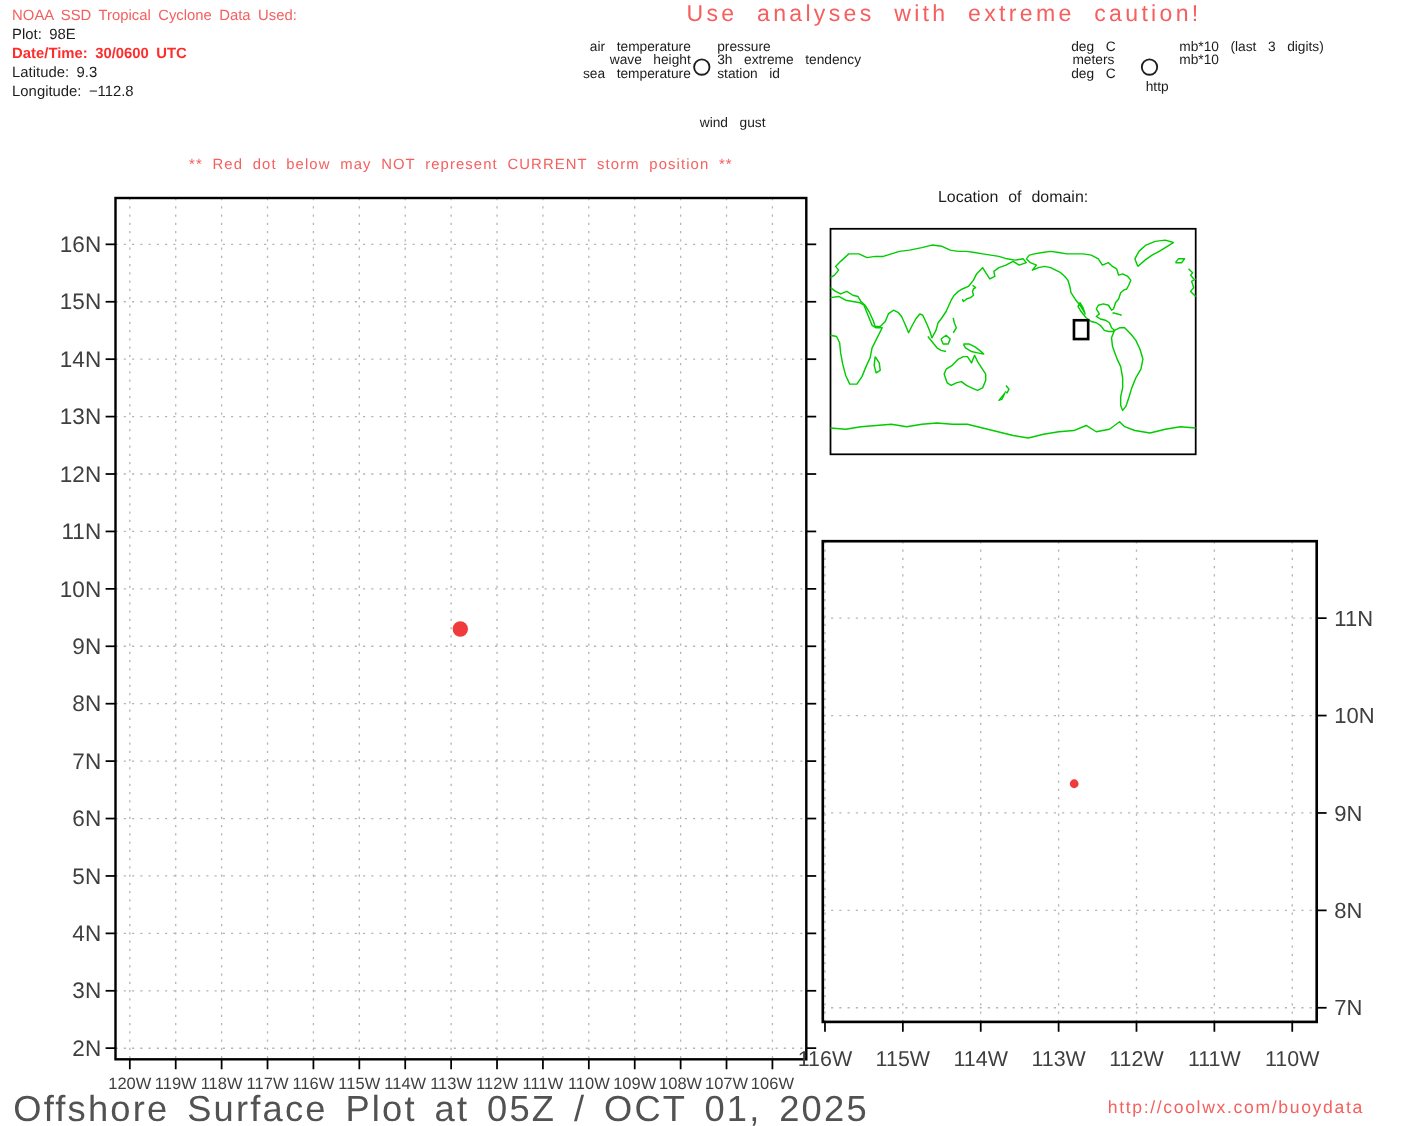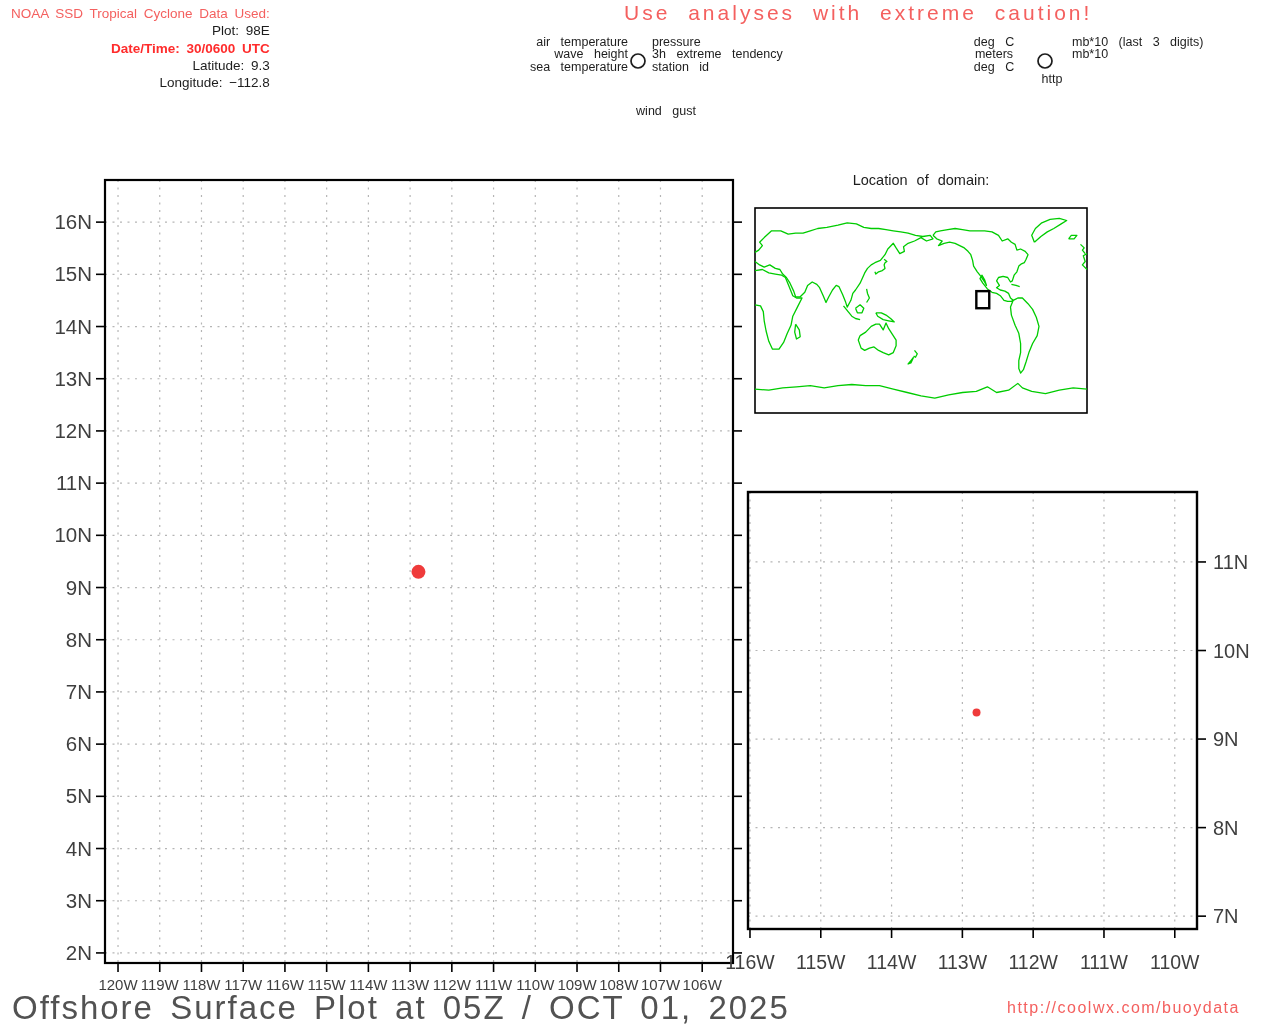--- a/index.html
+++ b/index.html
@@ -1,20 +1,20 @@
 <!DOCTYPE html>
 <html><head>
 <meta charset="utf-8">
 <style>
   :root{ --salmon:#f4605f; }
   html,body{ margin:0; padding:0; background:#fff; }
   .canvas{ position:relative; width:1280px; height:1024px; background:#ffffff; overflow:hidden;
            font-family:"Liberation Sans", sans-serif; }
   .abs{ position:absolute; }
-  .info{ left:11px; top:5px; font-size:13.5px; line-height:17.3px; color:#1d1d1d; word-spacing:3px; white-space:nowrap;text-align:right; }
+  .info{ left:11px; top:5px; font-size:13.5px; line-height:17.3px; color:#1d1d1d; word-spacing:3px; white-space:nowrap; }
   .salmon{ color:var(--salmon); }
   .redbold{ color:#ff2c2c; font-weight:bold; }
   .caution{ left:624px; top:1px; font-size:21px; letter-spacing:3px; word-spacing:9px; color:var(--salmon); white-space:nowrap; }
   .leg{ font-size:12.5px; line-height:12.3px; color:#1d1d1d; word-spacing:7px; white-space:nowrap; }
   .sleg-left{ left:440px; top:36px; width:188px; text-align:right; }
   .sleg-right{ left:652px; top:36px; text-align:left; }
   .sleg-wind{ left:610px; top:73px; width:112px; text-align:center;margin-top:32px; }
   .uleg-left{ left:953px; top:36px; width:82px; text-align:center; }
   .uleg-right{ left:1072px; top:36px; text-align:left; }
   .uleg-knots{ left:1012px; top:73px; width:80px; text-align:center; }
@@ -65,20 +65,21 @@
   </div>
   <svg class="abs circ-icon" style="left:1036px; top:52px;" viewBox="0 0 18 18">
     <circle cx="9" cy="9" r="7" fill="none" stroke="#1d1d1d" stroke-width="1.7"></circle>
   </svg>
   <div class="abs leg uleg-right">
     <div>mb*10 (last 3 digits)</div>
     <div>mb*10</div>
   </div>
   <div class="abs leg uleg-knots">http</div>
 
+  <div class="abs warning">** Red dot below may NOT represent CURRENT storm position **</div>
 
   <div class="abs map-title">Location of domain:</div>
 
   <svg id="plots" class="abs" width="1280" height="1024">
       <g>
         <line stroke="#b5b5b5" stroke-width="1.2" stroke-dasharray="2 5.5" x1="118.01900332225904" y1="180" x2="118.01900332225904" y2="963"></line>
         <line stroke="#b5b5b5" stroke-width="1.2" stroke-dasharray="2 5.5" x1="159.7465780730896" y1="180" x2="159.7465780730896" y2="963"></line>
         <line stroke="#b5b5b5" stroke-width="1.2" stroke-dasharray="2 5.5" x1="201.47415282392018" y1="180" x2="201.47415282392018" y2="963"></line>
         <line stroke="#b5b5b5" stroke-width="1.2" stroke-dasharray="2 5.5" x1="243.20172757475075" y1="180" x2="243.20172757475075" y2="963"></line>
         <line stroke="#b5b5b5" stroke-width="1.2" stroke-dasharray="2 5.5" x1="284.9293023255814" y1="180" x2="284.9293023255814" y2="963"></line>

